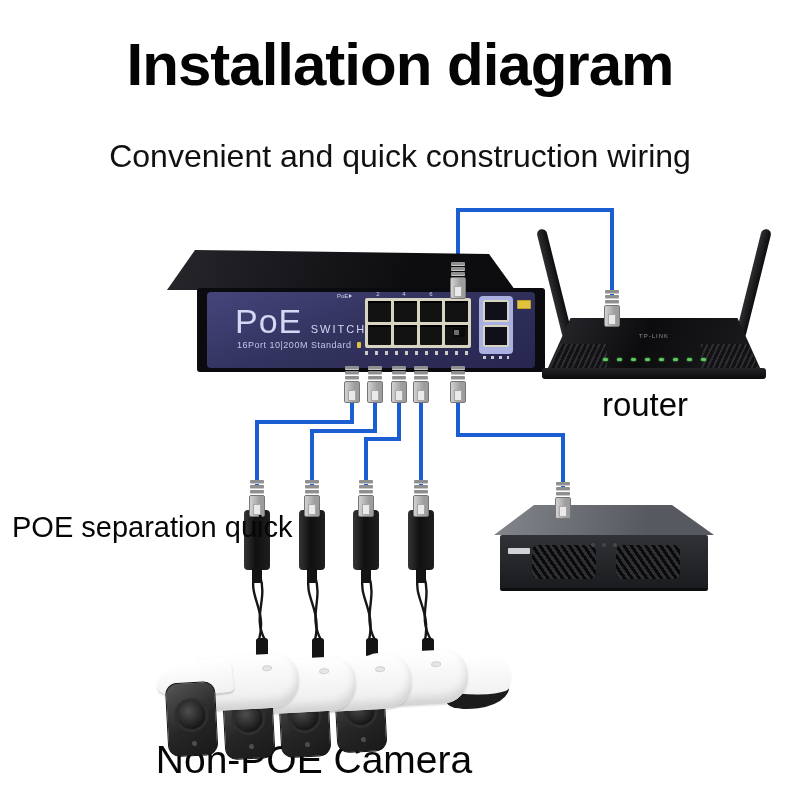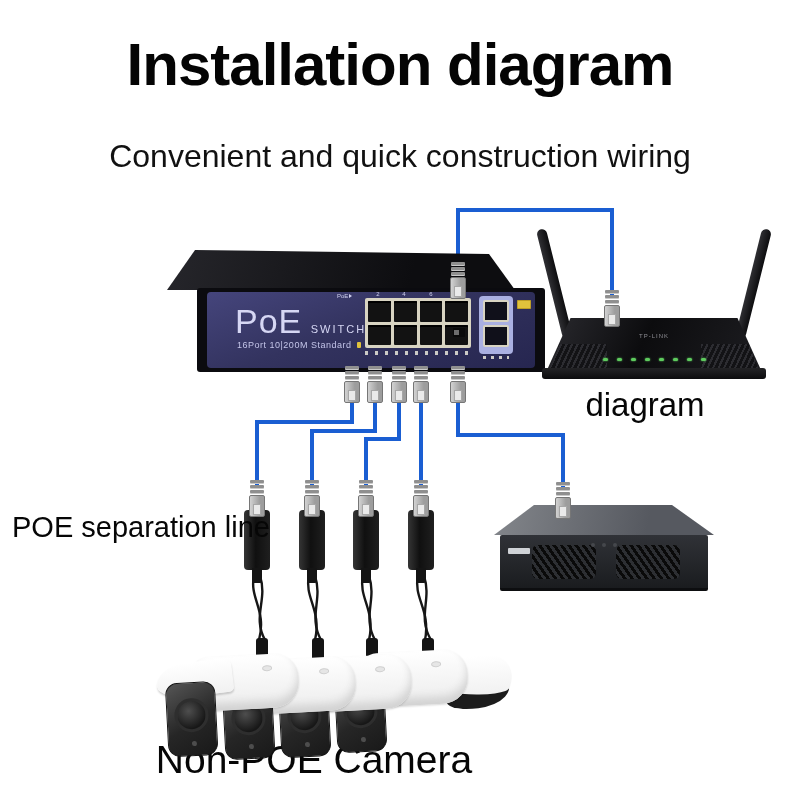--- a/index.html
+++ b/index.html
@@ -424,17 +424,17 @@
     <div class="cam-body">
         <div class="cam-hole"></div>
       </div>
     <div class="cam-hood"></div>
     <div class="cam-front">
       <div class="cam-lens"></div>
       <div class="cam-dot"></div>
     </div>
   </div>
 
-  <div class="lbl" id="sep-label" style="z-index:30">POE separation line</div>
-  <div class="lbl" id="router-label" style="z-index:30">diagram</div>
+  <div class="lbl" id="sep-label" style="z-index:30">POE separation quick</div>
+  <div class="lbl" id="router-label" style="z-index:30">router</div>
   <div class="lbl" id="camera-label" style="z-index:30">Non-POE Camera</div>
 
 </div>
 
 </body></html>

